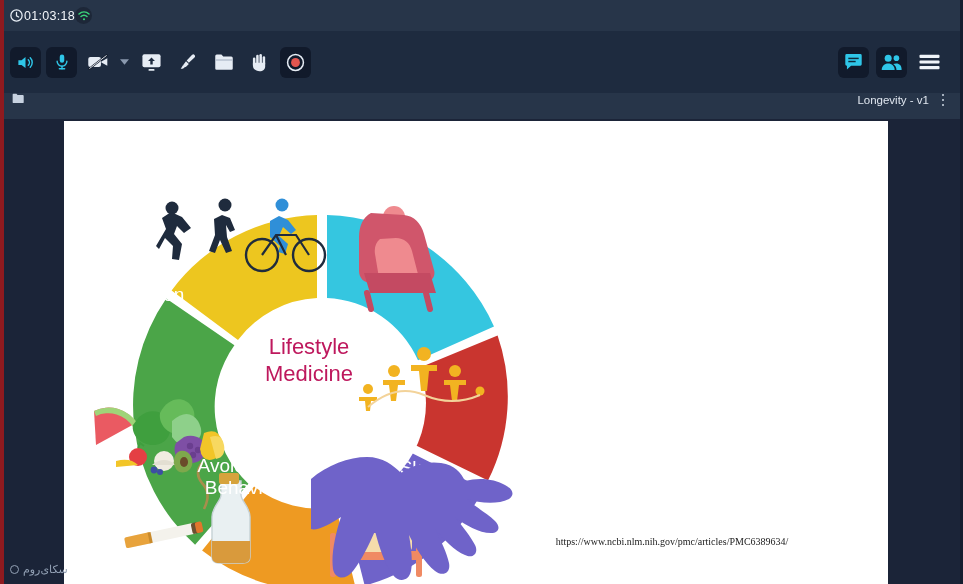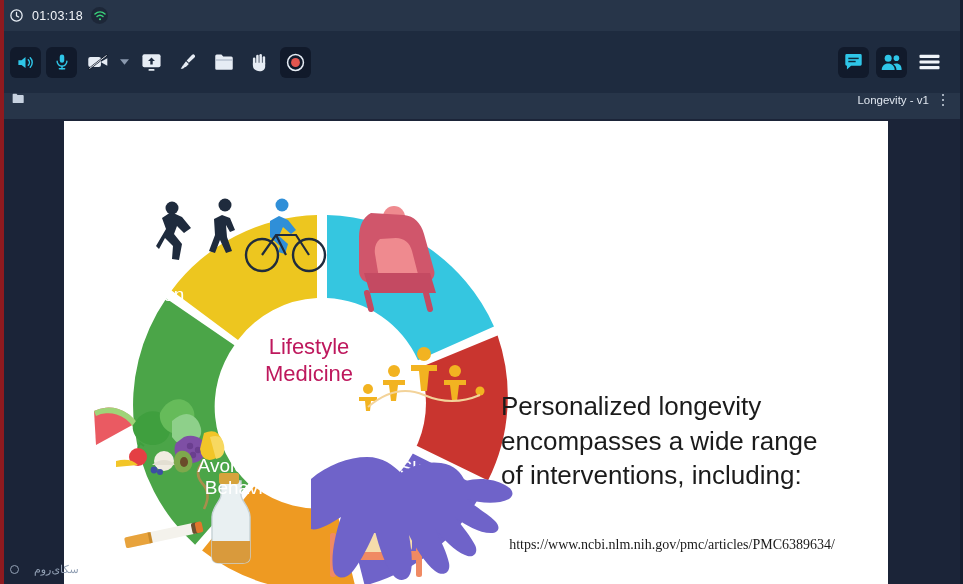--- a/index.html
+++ b/index.html
@@ -29,21 +29,20 @@
     z-index: 40;
   }
 
   
   .statusbar {
     position: absolute; left: 0; top: 0;
     width: 963px; height: 31px;
     background: #273549;
     display: flex; align-items: center;
     padding-left: 9px;
-    gap: 8px;
   }
   .clock-icon { width: 15px; height: 15px; display: block; }
   .clock-time {
     color: #f2f5f9; font-size: 12.5px; letter-spacing: .3px;
   }
   .wifi-badge {
     width: 17px; height: 17px; border-radius: 50%;
     background: #1d2738;
     display: flex; align-items: center; justify-content: center;
   }
@@ -144,37 +143,37 @@
     width: 370px;
     color: #1b1b1b;
     font-size: 26px;
     line-height: 1.33;
     white-space: pre-line;
   }
   .refs {
     position: absolute; left: 398px; top: 413px;
     width: 420px;
     font-family: "Liberation Serif", serif;
-    font-size: 14px;
+    font-size: 10px;
     color: #1a1a1a;
     text-align: center;
     line-height: 1.55;
   }
 
   
   .annotation {
     position: absolute; left: 245px; top: 330px;
     width: 250px; height: 135px;
     pointer-events: none;
   }
 
   
   .watermark {
     position: absolute; left: 10px; bottom: 8px;
-    display: flex; align-items: center; gap: 15px;
+    display: flex; align-items: center; gap: 4px;
     color: #93a1b5; font-size: 11px;
     direction: rtl;
     z-index: 30;
   }
   .wm-ring {
     width: 9px; height: 9px; border-radius: 50%;
     border: 1.4px solid #93a1b5; display: inline-block;
   }
 </style>
 </head>
@@ -447,23 +446,20 @@
                    C146 14 152 22 156 30 C170 26 186 28 196 34 C204 38 206 44 200 48
                    C188 54 170 52 158 48 C166 56 178 62 186 70 C192 76 190 82 182 82
                    C170 82 156 74 146 66 C154 76 162 86 166 94 C170 102 164 108 156 104
                    C146 100 134 88 126 78 C132 90 138 102 140 112 C142 122 134 126 126 120
                    C116 112 106 96 100 84 C102 96 104 110 102 120 C100 130 90 132 84 124
                    C76 114 70 96 66 80 C60 94 52 110 44 120 C36 130 26 128 24 118
                    C22 104 26 84 32 66 C20 74 8 80 2 78 Z" fill="#6F63C9"></path>
         </svg>
       </div>
 
-      <div class="body-copy">Personalized longevity
-encompasses a wide range
-of interventions, including:</div>
 
       <div class="refs">
         <div>https://www.ncbi.nlm.nih.gov/pmc/articles/PMC6389634/</div>
       </div>
 
     </div>
   </div>
 
   <div class="watermark">
     <span>سکای‌روم</span>

